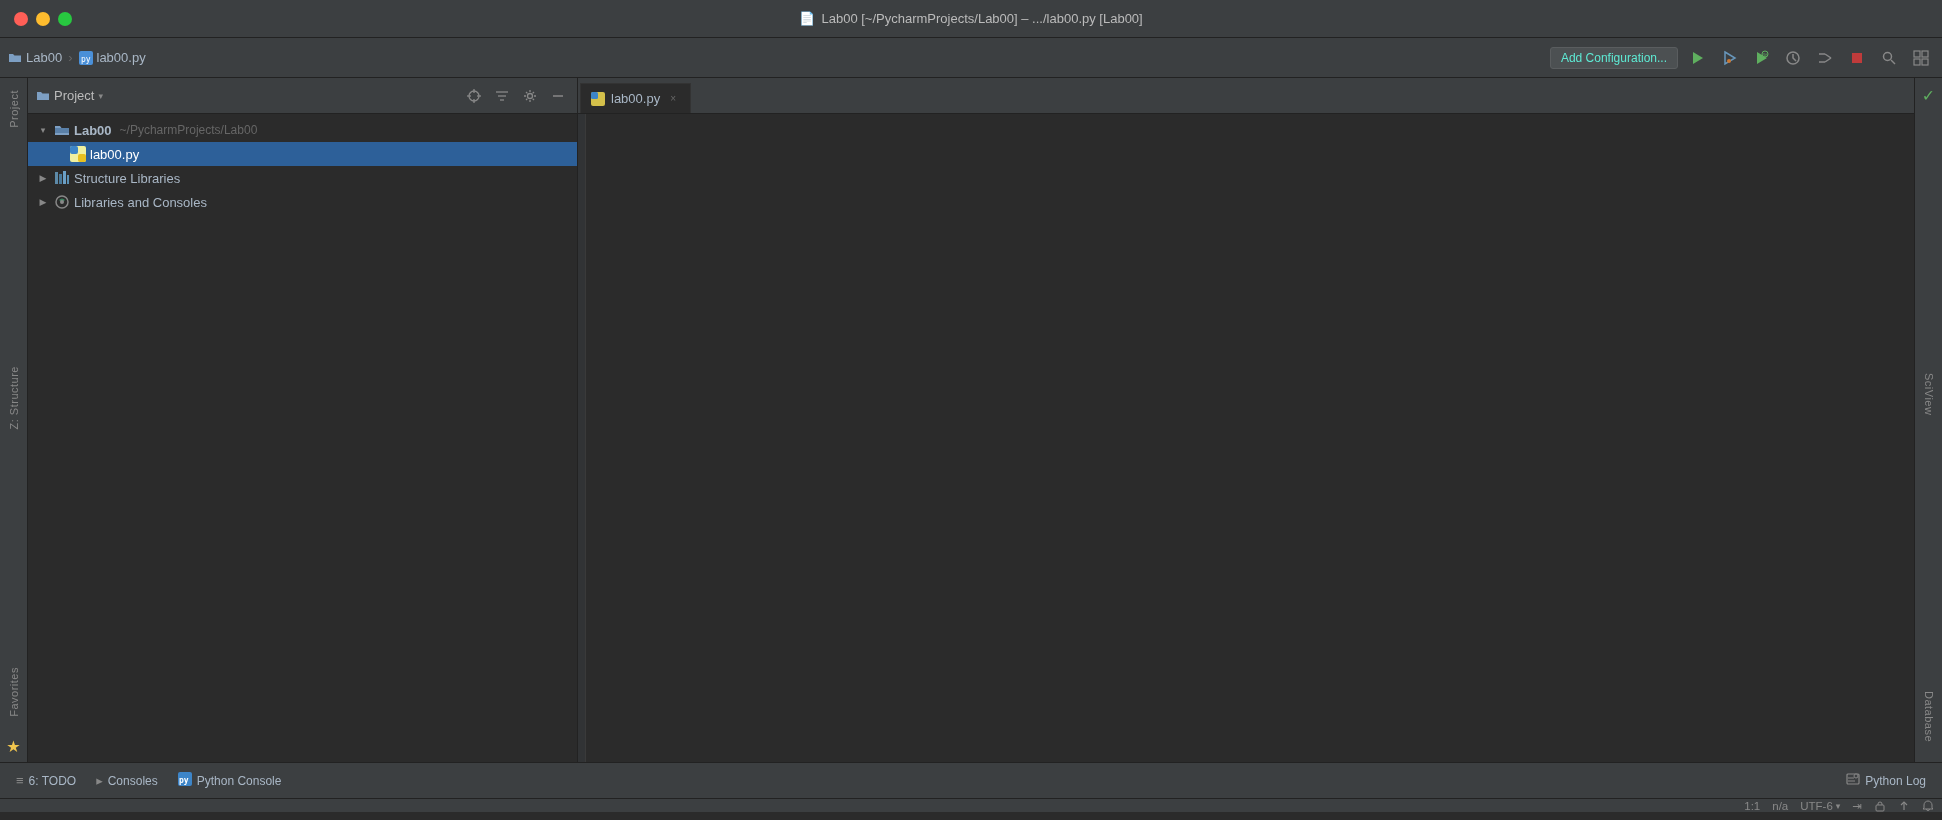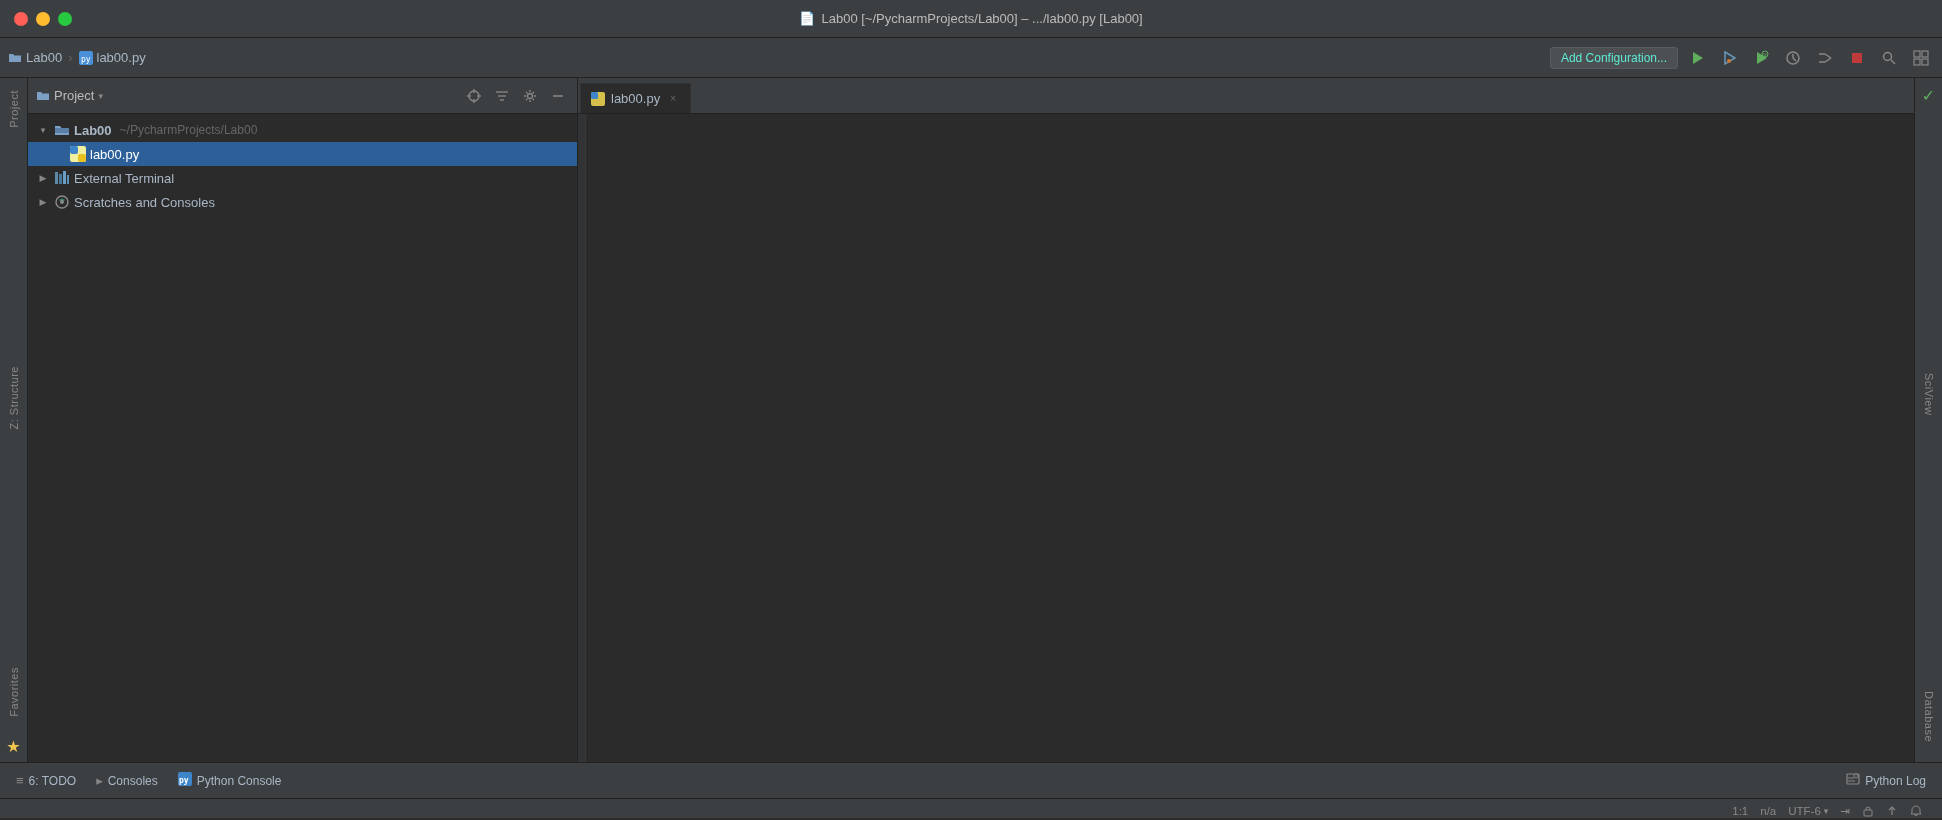--- a/index.html
+++ b/index.html
@@ -292,26 +292,26 @@
       color: #a9b7c6;
       border-radius: 3px;
     }
     .bottom-btn-icon {
       font-size: 13px;
       color: #888;
     }
 
     
     .statusbar {
-      height: 20px;
+      height: 14px;
       background: #3c3f41;
       border-top: 1px solid #222;
       display: flex;
-      align-items: flex-end;
-      padding: 0 20px;
+      align-items: flex-start;
+      padding: 0 8px;
       gap: 8px;
       font-size: 11.5px;
       color: #888;
     }
     .statusbar-right {
       margin-left: auto;
       display: flex;
       align-items: center;
       gap: 12px;
     }
@@ -492,31 +492,31 @@
       </div>
 
       <div class="tree-item">
         <div class="tree-arrow">▶</div>
         <svg width="16" height="16" viewBox="0 0 16 16">
           <rect x="1" y="2" width="3" height="12" fill="#5d8aa8"></rect>
           <rect x="5" y="4" width="3" height="10" fill="#4a7a9b"></rect>
           <rect x="9" y="1" width="3" height="13" fill="#6b9fc5"></rect>
           <rect x="13" y="5" width="2" height="9" fill="#5a90b5"></rect>
         </svg>
-        <span class="file-label">External Terminal</span>
+        <span class="file-label">Structure Libraries</span>
       </div>
 
       <div class="tree-item">
         <div class="tree-arrow">▶</div>
         <svg width="16" height="16" viewBox="0 0 16 16">
           <circle cx="8" cy="8" r="6" fill="none" stroke="#888" stroke-width="1.5"></circle>
           <path d="M5 6 Q8 3 11 6 Q8 9 5 6z" fill="#4a7" opacity="0.7"></path>
           <circle cx="8" cy="8" r="2" fill="#888"></circle>
         </svg>
-        <span class="file-label">Scratches and Consoles</span>
+        <span class="file-label">Libraries and Consoles</span>
       </div>
     </div>
   </div>
 
   <div class="editor-area">
 
     <div class="editor-tabs">
       <div class="editor-tab">
         <svg width="14" height="14" viewBox="0 0 14 14">
           <rect width="14" height="14" rx="2" fill="#d4c04a"></rect>

